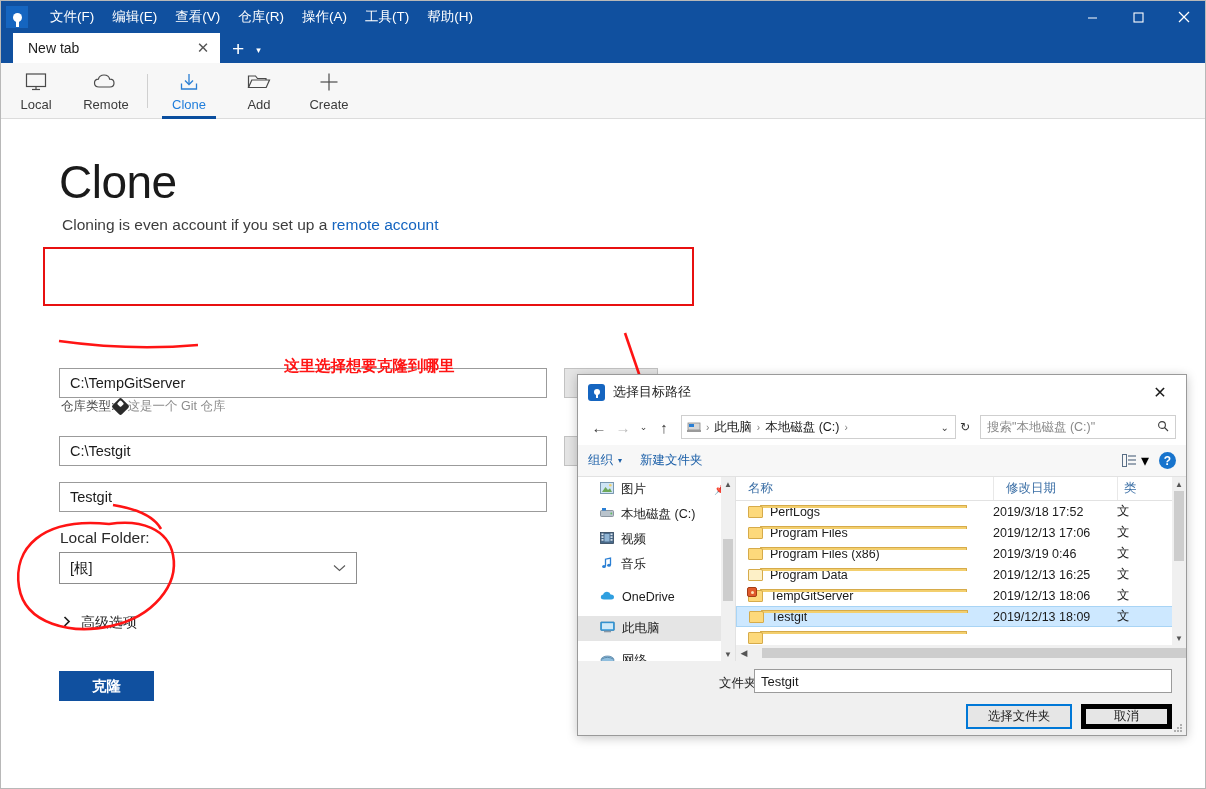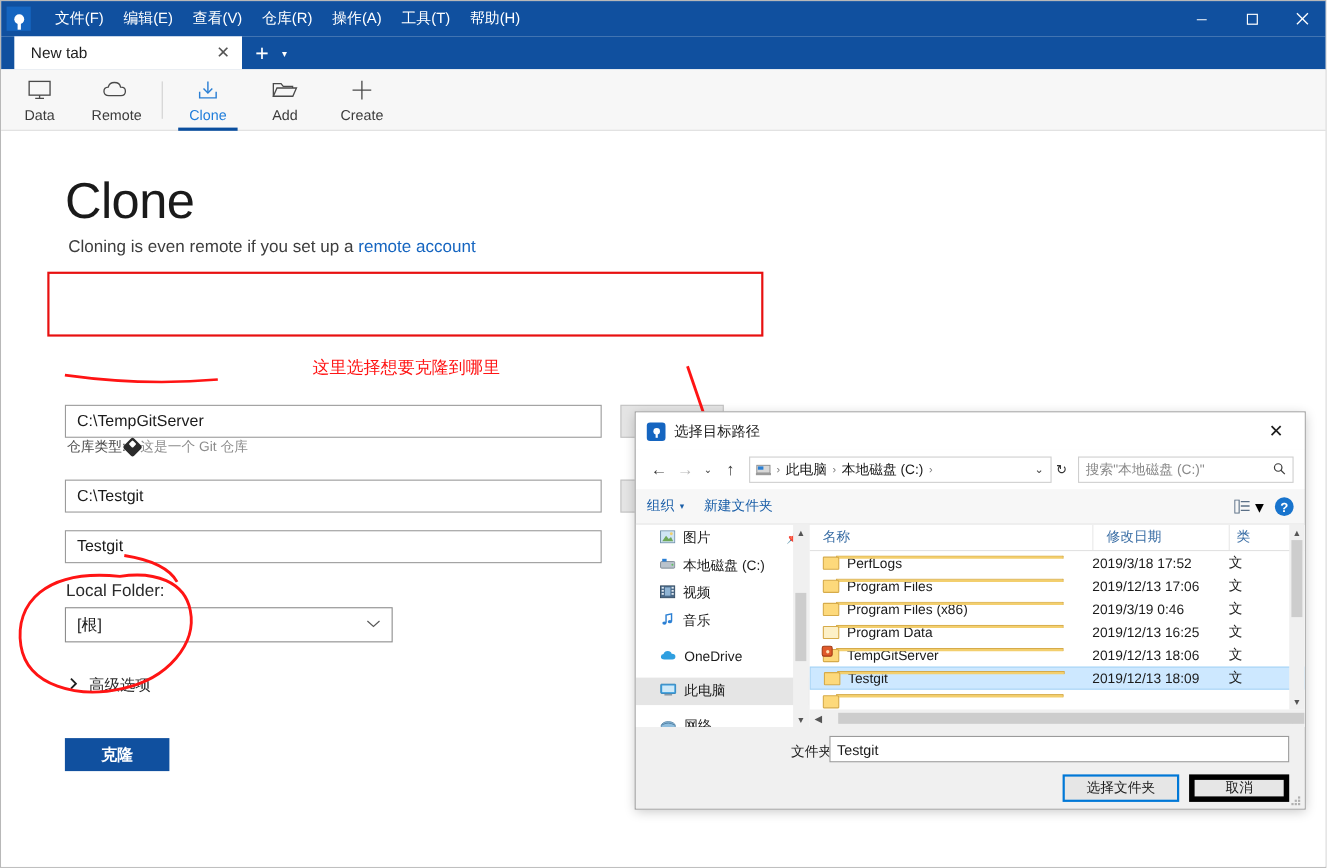--- a/index.html
+++ b/index.html
@@ -170,22 +170,23 @@
     background: #10509f; color: #ffffff;
     display: flex; align-items: center; justify-content: center;
     font-size: 14.5px; font-weight: bold; cursor: default;
   }
 
   
   .annot-box {
     position: absolute; border: 2px solid #e81010; pointer-events: none;
   }
   .annot-text {
-    position: absolute; color: #ff1414; font-size: 15.5px; font-weight: normal;
+    position: absolute; color: #ff1414; font-size: 15.5px; font-weight: bold;
     white-space: nowrap;
+    margin-top: 32px;
   }
   .annot-svg { position: absolute; left: 0; top: 0; pointer-events: none; }
 
   
   .dialog {
     position: absolute; left: 576px; top: 373px; width: 610px; height: 362px;
     background: #f0f0f0; border: 1px solid #9a9a9a;
     box-shadow: 0 2px 10px rgba(0,0,0,0.22);
     display: flex; flex-direction: column;
   }
@@ -411,21 +412,21 @@
 
   <div class="toolbar">
     <div class="tb-btn">
       <span class="tb-icon">
         <svg width="24" height="20" viewBox="0 0 24 20">
             <rect x="2.5" y="2" width="19" height="12.5" fill="none" stroke="#4a4a4a" stroke-width="1.2"></rect>
             <line x1="8" y1="17.5" x2="16" y2="17.5" stroke="#4a4a4a" stroke-width="1.2"></line>
             <line x1="12" y1="14.5" x2="12" y2="17.5" stroke="#4a4a4a" stroke-width="1.2"></line>
           </svg>
       </span>
-      <span class="tb-label">Data</span>
+      <span class="tb-label">Local</span>
     </div>
     <div class="tb-btn">
       <span class="tb-icon">
         <svg width="28" height="18" viewBox="0 0 28 18">
             <path d="M7 14 Q2.5 14 2.5 10 Q2.5 6.4 6.4 6.2 Q7.4 2 12 2 Q17 2 17.6 6.2 Q22 6 22 10 Q22 14 18 14 Z" fill="none" stroke="#4a4a4a" stroke-width="1.2"></path>
           </svg>
       </span>
       <span class="tb-label">Remote</span>
     </div>
     <div class="tb-sep"></div>
@@ -456,21 +457,21 @@
           </svg>
       </span>
       <span class="tb-label">Create</span>
     </div>
   </div>
 
   <div class="main">
 
     <div class="page-title">Clone</div>
     <div class="page-sub">
-      <span>Cloning is even remote if you set up a </span><a href="#">remote account</a>
+      <span>Cloning is even account if you set up a </span><a href="#">remote account</a>
     </div>
 
     <div class="field-row" style="left:58px; top:249px;">
       <div class="text-input" style="width:488px;">C:\TempGitServer</div>
       <div class="browse-btn" style="margin-left:17px;">浏览</div>
     </div>
 
     <div class="repotype">
       <span>仓库类型:</span>
       <span class="git-diamond"></span>

